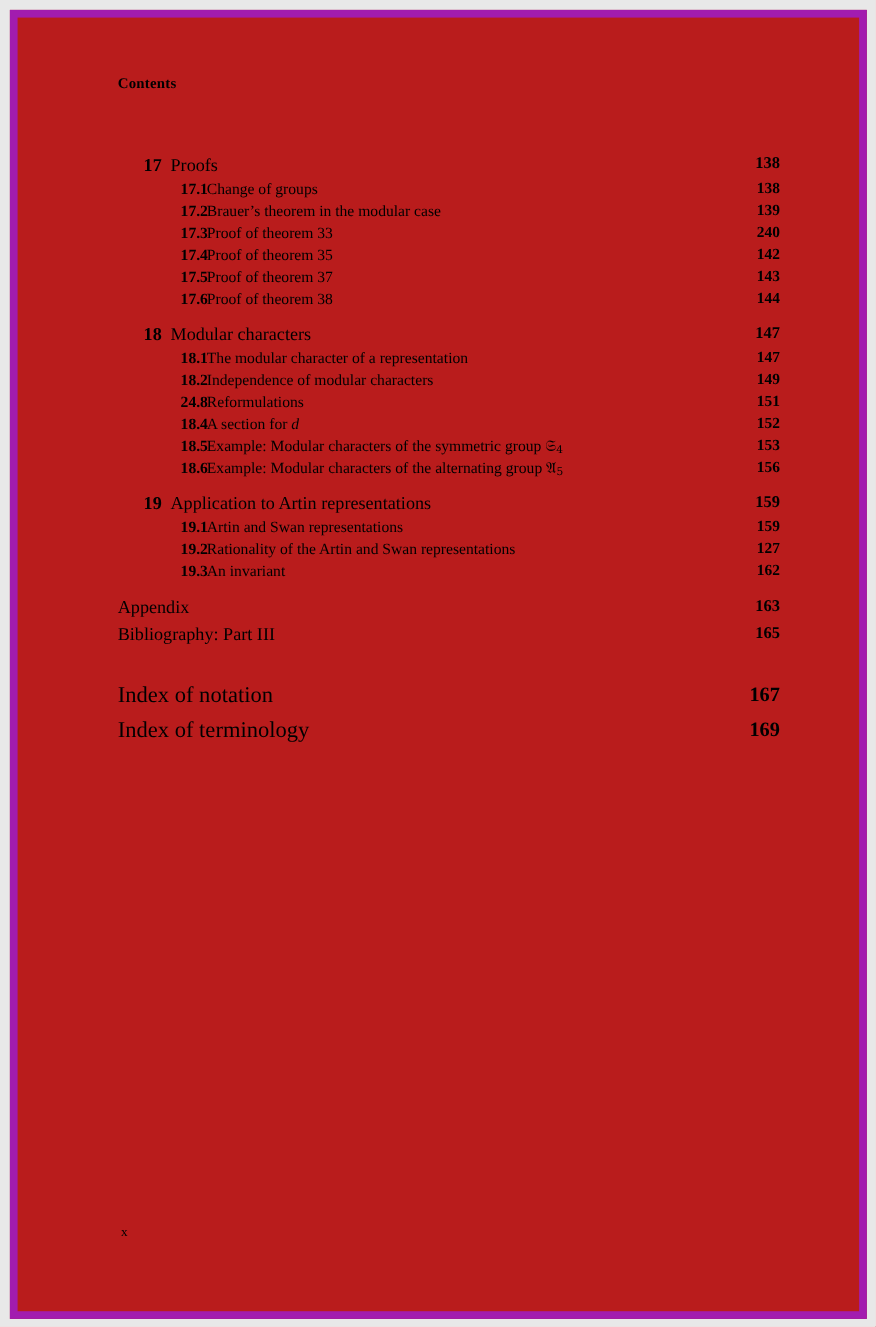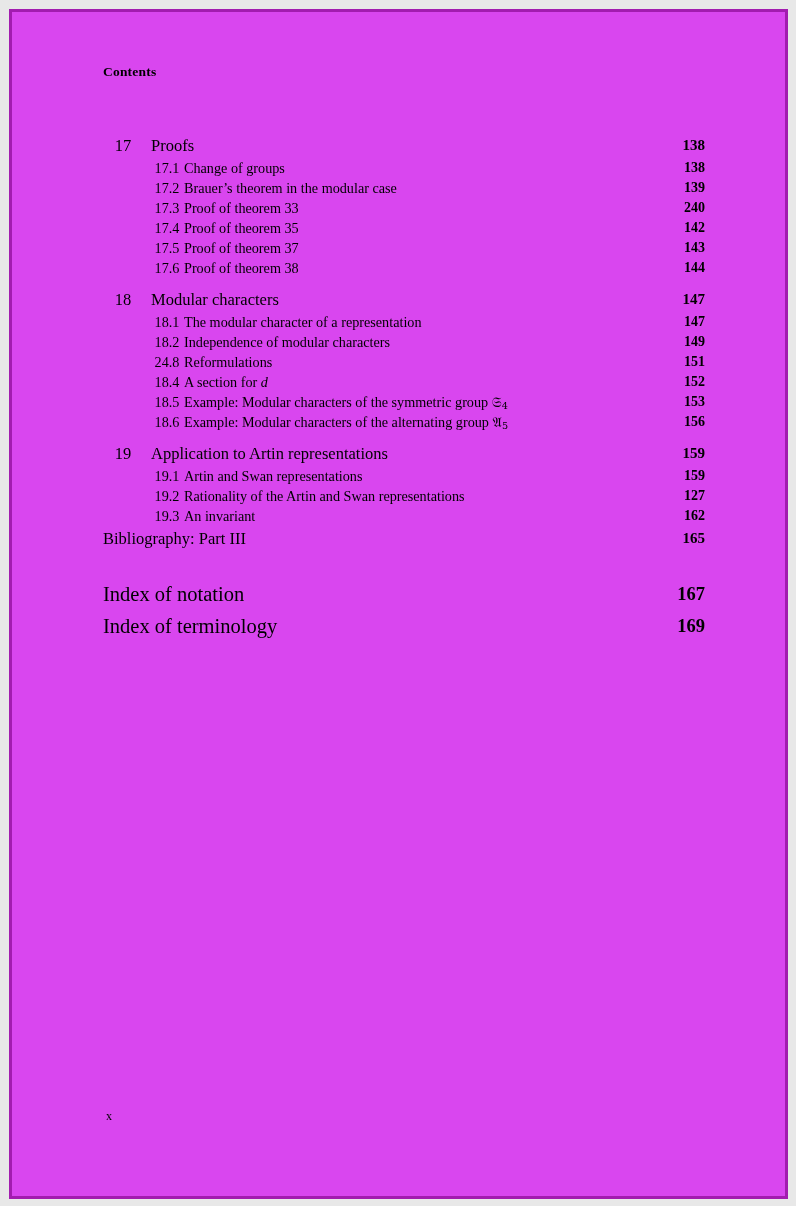--- a/index.html
+++ b/index.html
@@ -23,22 +23,22 @@
     height: 1206px;
     background: #e8e8e8;
     box-sizing: border-box;
   }
   #sheet {
     position: absolute;
     left: 9px;
     top: 9px;
     width: 779px;
     height: 1190px;
-    background: #d946ef;
-    border: 3px solid #a21caf;
+    background: #b91c1c;
+    border: 7px solid #a21caf;
     box-sizing: border-box;
     overflow: hidden;
   }
 
   
   #running-head {
     position: absolute;
     left: 91px;
     top: 52px;
     font-size: 13.5px;
@@ -58,21 +58,22 @@
     position: relative;
     display: block;
     width: 100%;
     white-space: nowrap;
   }
 
   .num {
     position: absolute;
     left: 0;
     top: 0;
-    text-align: center;
+    text-align: right;
+    font-weight: bold;
   }
   .label {
     display: block;
   }
   .page {
     position: absolute;
     right: 0;
     top: 0;
     text-align: center;
   }
@@ -238,20 +239,24 @@
         <span class="num">19.2</span>
         <span class="label">Rationality of the Artin and Swan representations</span>
         <span class="page">127</span>
       </div>
       <div class="row section">
         <span class="num">19.3</span>
         <span class="label">An invariant</span>
         <span class="page">162</span>
       </div>
 
+      <div class="row plain">
+        <span class="label">Appendix</span>
+        <span class="page">163</span>
+      </div>
       <div class="row plain tight">
         <span class="label">Bibliography: Part III</span>
         <span class="page">165</span>
       </div>
 
       <div id="index-block">
         <div class="row index">
           <span class="label">Index of notation</span>
           <span class="page">167</span>
         </div>

